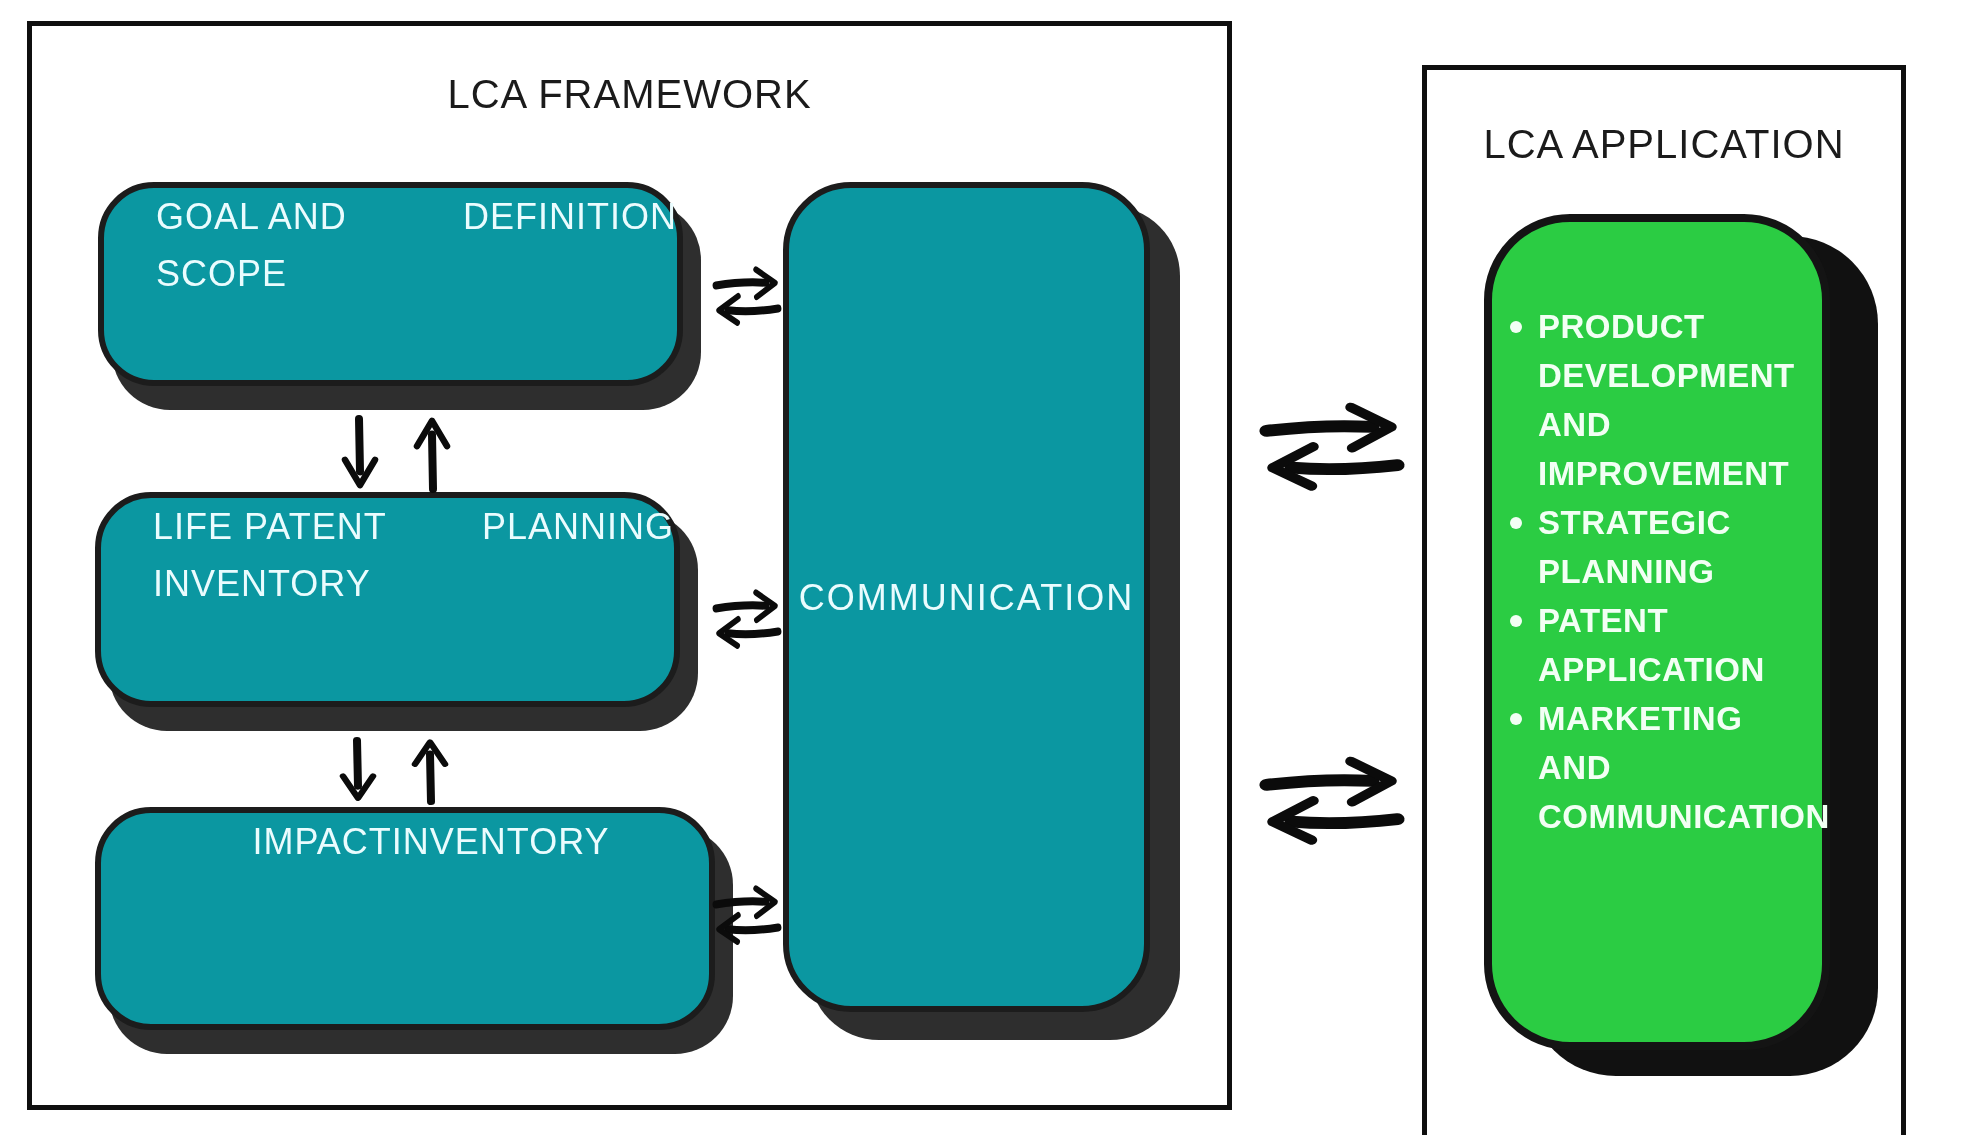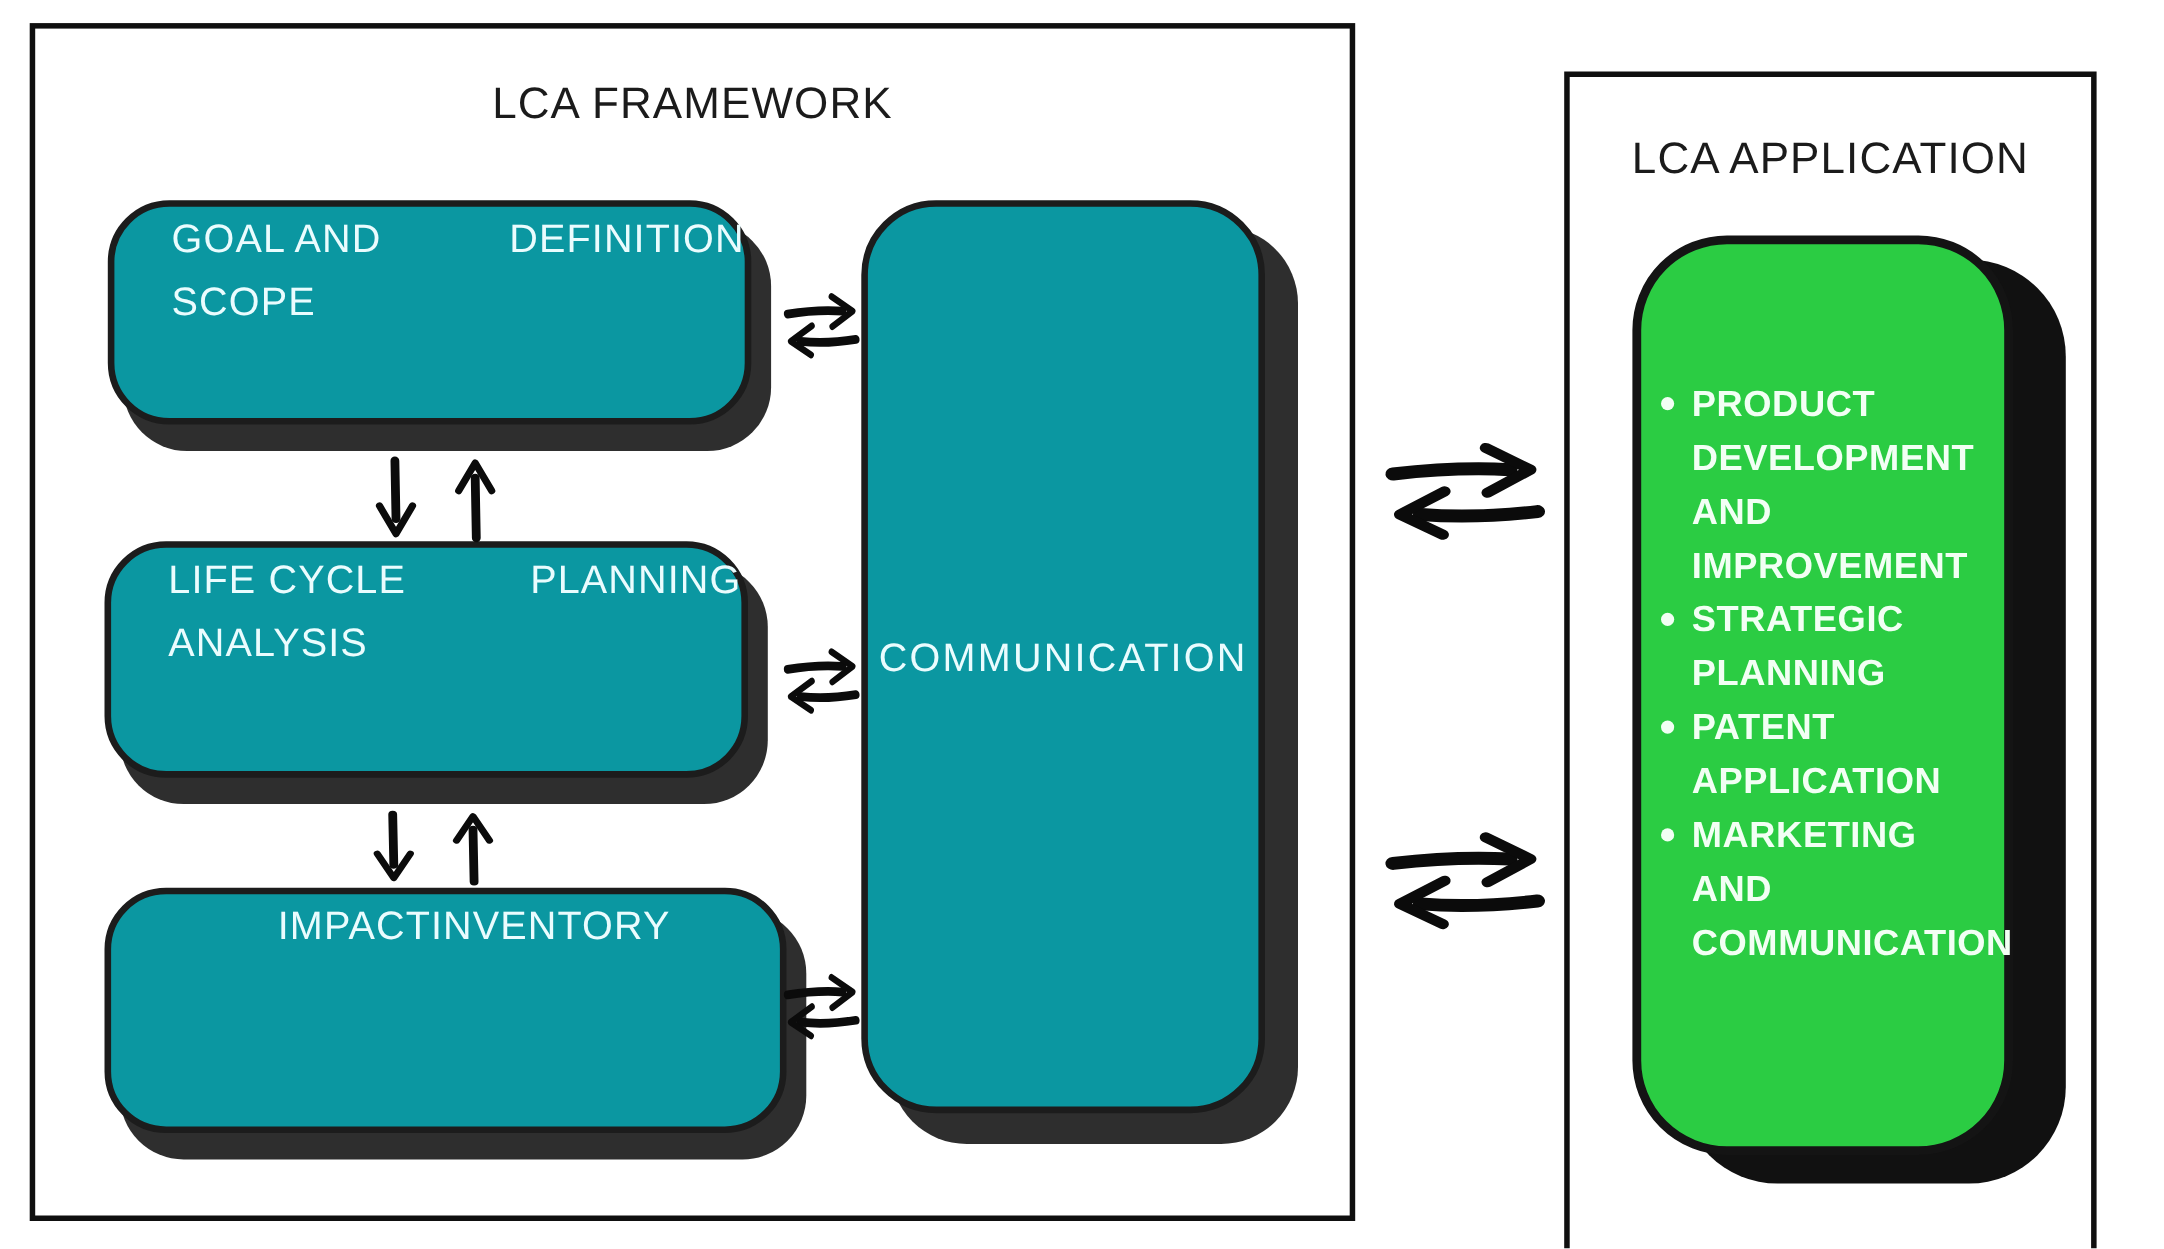--- a/index.html
+++ b/index.html
@@ -68,21 +68,21 @@
     letter-spacing:2px;
   }
 
   .gbox{
     position:absolute;
     left:57px;top:144px;width:346px;height:836px;
     background:var(--green);
     border:8px solid #141414;
     border-radius:86px;
     box-shadow:46px 24px 0 2px var(--green-shadow-c);
-    padding:120px 6px 0 14px;
+    padding:80px 6px 0 14px;
     color:var(--list-text);
   }
   .gbox ul{
     list-style:none;
     font-size:33px;
     font-weight:700;
     line-height:49px;
     letter-spacing:0.5px;
     width:312px;
   }
@@ -135,21 +135,21 @@
 
   <section class="frame frame-left">
     <h2 class="frame-title">LCA FRAMEWORK</h2>
 
     <div class="tbox box-goal">
       <span>GOAL AND SCOPE</span>
       <span>DEFINITION</span>
     </div>
 
     <div class="tbox box-inventory">
-      <span>LIFE CYCLE ANALYSIS</span>
+      <span>LIFE PATENT INVENTORY</span>
       <span>PLANNING</span>
     </div>
 
     <div class="tbox box-impact">
       <span>IMPACT</span>
       <span>INVENTORY</span>
     </div>
 
     <div class="tbox box-interpretation">
       <span>COMMUNICATION</span>

